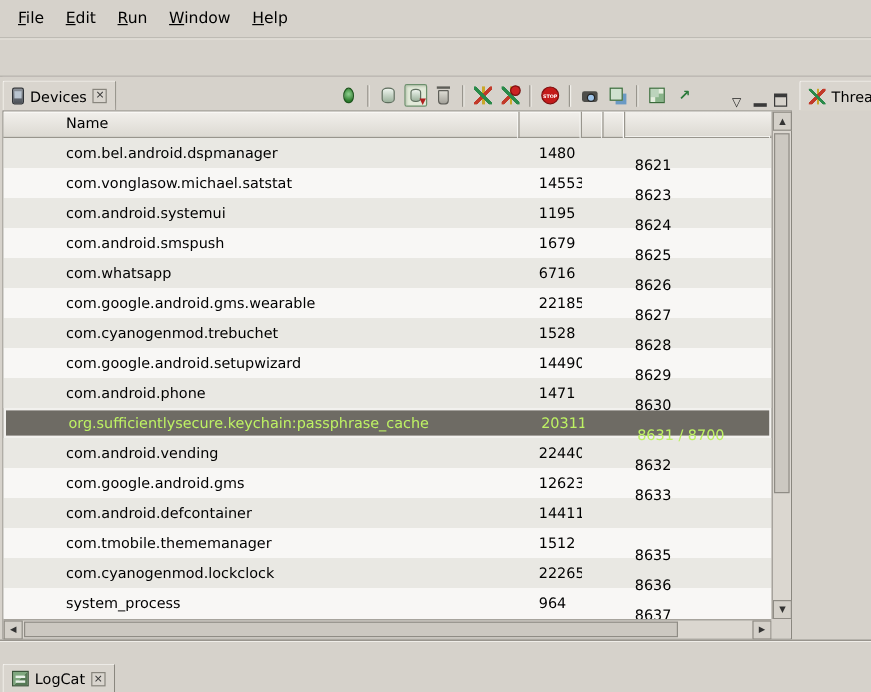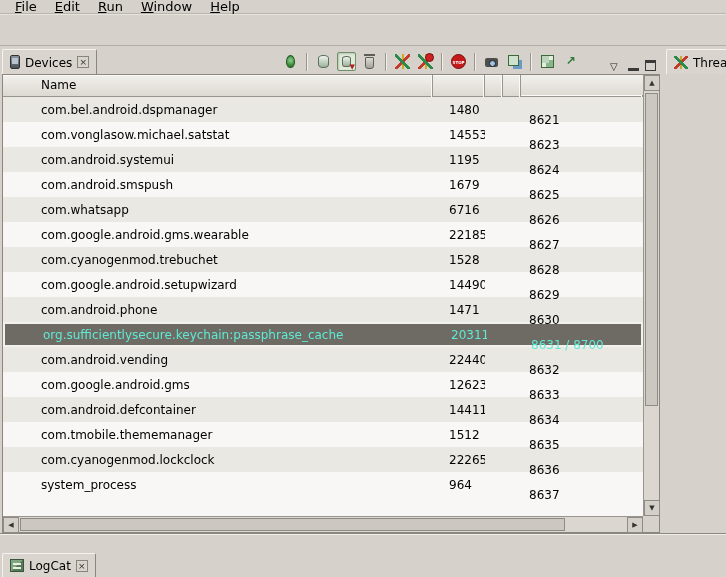--- a/index.html
+++ b/index.html
@@ -2,21 +2,21 @@
 <html><head>
 <meta charset="utf-8">
 <style>
   * { margin:0; padding:0; box-sizing:border-box; }
   html,body { width:726px; height:577px; overflow:hidden; }
   body { font-family:"DejaVu Sans", sans-serif; background:#d6d2cb; color:#000; font-size:12px; }
 
   .window { width:726px; height:577px; display:flex; flex-direction:column; }
 
   
-  .menubar { height:14px; display:flex; align-items:center; padding-left:6px; background:#d6d2cb; border-bottom:1px solid #b9b6af; }
+  .menubar { height:32px; display:flex; align-items:center; padding-left:6px; background:#d6d2cb; border-bottom:1px solid #b9b6af; }
   .menu-item { display:inline-block; padding:3px 9px; font-size:13px; cursor:default; }
   .menu-item::first-letter { text-decoration:underline; }
 
   
   .toolbar-strip { height:32px; background:#d6d2cb; border-bottom:1px solid #b2afa8; box-shadow:inset 0 1px 0 #e7e4de; }
 
   
   .main { flex:1; display:flex; flex-direction:row; min-height:0; padding-left:2px; }
 
   .devices-panel { width:658px; display:flex; flex-direction:column; min-height:0; }
@@ -90,23 +90,23 @@
   
   .table-wrap { flex:1; position:relative; min-height:0; display:flex; flex-direction:column; }
   .grid-row { display:grid; grid-template-columns:430px 52px 18px 18px 1fr; }
   .table-header { height:22px; margin-right:16px; background:linear-gradient(#f2f0ec,#dcd9d2); border-bottom:1px solid #98958d; flex:0 0 auto; }
   .hcell { border-right:1px solid #98958d; box-shadow:inset -1px 0 0 #fbfaf8, inset 0 1px 0 #fbfaf8;
            font-size:12px; padding:3px 0 0 6px; white-space:nowrap; overflow:hidden; }
   .table-body { flex:1; margin-right:16px; overflow:hidden; background:#f8f7f5; }
   .trow { height:25px; align-items:center; font-size:12px; cursor:default; }
   .trow.dk { background:#e9e8e3; }
   .trow.lt { background:#f8f7f5; }
-  .trow.selected { background:#6e6b64; color:#5eead4; border:2px solid #f2f1ee; }
+  .trow.selected { background:#6e6b64; color:#bef264; border:2px solid #f2f1ee; }
   .cell { white-space:nowrap; overflow:hidden; align-self:center; }
-  .col-name { padding-left:38px; }
+  .col-name { padding-left:52px; }
   .col-pid { padding-left:16px; }
   .col-port { padding-left:8px;margin-top:20px; }
 
   
   .vscroll { position:absolute; top:0; right:0; bottom:16px; width:16px; background:#dbd7d0; border-left:1px solid #99968f; }
   .sbtn { position:absolute; left:0; width:16px; height:16px; background:#d4d0c9; border:1px solid #8f8c85;
           font-size:7px; text-align:center; line-height:14px; color:#333; cursor:pointer; }
   .sbtn.up { top:0; } .sbtn.down { bottom:0; }
   .sbtn.left { left:0; top:0; } .sbtn.right { left:auto; right:0; top:0; }
   .vthumb { position:absolute; left:1px; right:1px; top:18px; height:71%; background:#ccc8c1; border:1px solid #8f8c85; cursor:grab; }
@@ -260,21 +260,20 @@
                 <div class="cell col-pid">12623</div>
                 <div class="cell col-a"></div>
                 <div class="cell col-b"></div>
                 <div class="cell col-port">8633</div>
               </div>
               <div class="trow grid-row dk">
                 <div class="cell col-name">com.android.defcontainer</div>
                 <div class="cell col-pid">14411</div>
                 <div class="cell col-a"></div>
                 <div class="cell col-b"></div>
-                <div class="cell col-port">8634</div>
               </div>
               <div class="trow grid-row lt">
                 <div class="cell col-name">com.tmobile.thememanager</div>
                 <div class="cell col-pid">1512</div>
                 <div class="cell col-a"></div>
                 <div class="cell col-b"></div>
                 <div class="cell col-port">8635</div>
               </div>
               <div class="trow grid-row dk">
                 <div class="cell col-name">com.cyanogenmod.lockclock</div>

